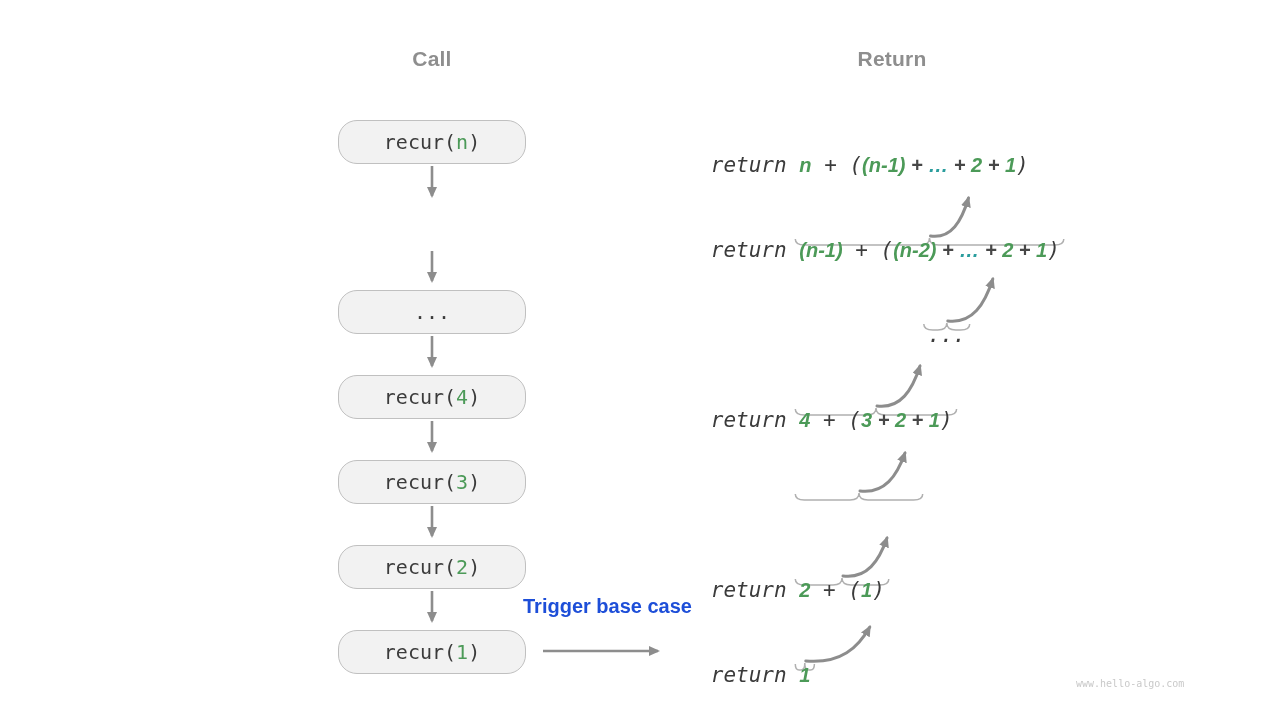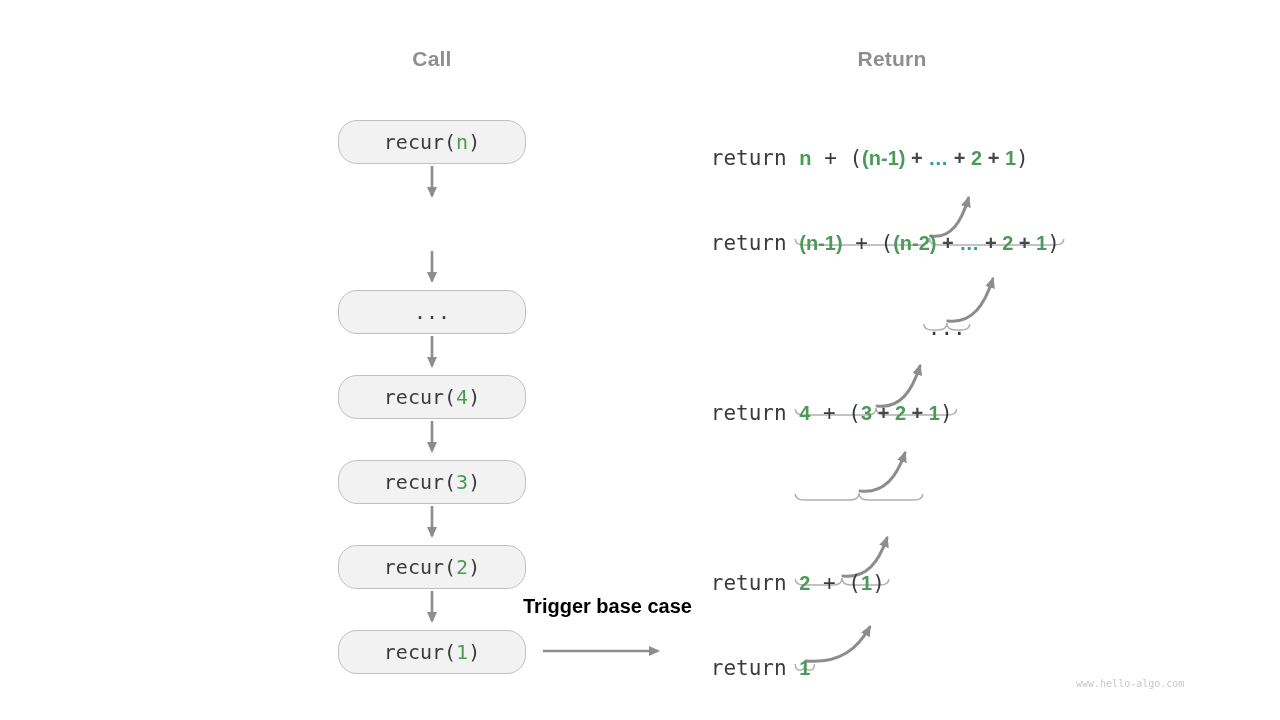--- a/index.html
+++ b/index.html
@@ -19,29 +19,29 @@
   #return-header{left:742px;top:47px;width:300px;}
 
   .call-box{position:absolute;left:338px;width:188px;height:44px;
             background:var(--boxfill);border:1.6px solid var(--boxborder);
             border-radius:19px;display:flex;align-items:center;justify-content:center;}
   .call-box .seg-mono,.call-box .seg-green-mono{
             font-family:"DejaVu Sans Mono",monospace;font-size:20px;white-space:pre;}
   .call-box .seg-mono{color:var(--dark);}
   .call-box .seg-green-mono{color:var(--green);}
 
-  .ret-row{position:absolute;left:693px;height:28px;line-height:20px;white-space:pre;}
+  .ret-row{position:absolute;left:693px;height:28px;line-height:25px;white-space:pre;font-style:italic;}
   .ret-row.dots-row{left:910px;}
   .seg-mono{font-family:"DejaVu Sans Mono",monospace;font-size:21px;color:var(--dark);}
   .seg-green-sans{font-family:"Liberation Sans",sans-serif;font-weight:700;font-size:20px;color:var(--green);}
   .seg-dark-sans{font-family:"Liberation Sans",sans-serif;font-weight:700;font-size:20px;color:#474747;}
   .seg-teal-sans{font-family:"Liberation Sans",sans-serif;font-weight:700;font-size:20px;color:var(--teal);}
 
   #trigger-label{position:absolute;left:495px;top:595px;width:225px;text-align:center;
-                 font-weight:700;font-size:20px;color:#000000;}
+                 font-weight:700;font-size:20px;color:#1d4ed8;}
   #watermark{position:absolute;left:1076px;top:678px;
              font-family:"DejaVu Sans Mono",monospace;font-size:10px;color:var(--watermark);}
 
   .brace{stroke:var(--brace);stroke-width:1.5;fill:none;}
   .flow-arrow{stroke:var(--arrow);stroke-width:3;fill:none;stroke-linecap:round;}
   .call-arrow{stroke:var(--arrow);stroke-width:2.6;fill:none;}
 </style>
 </head>
 <body>
 

